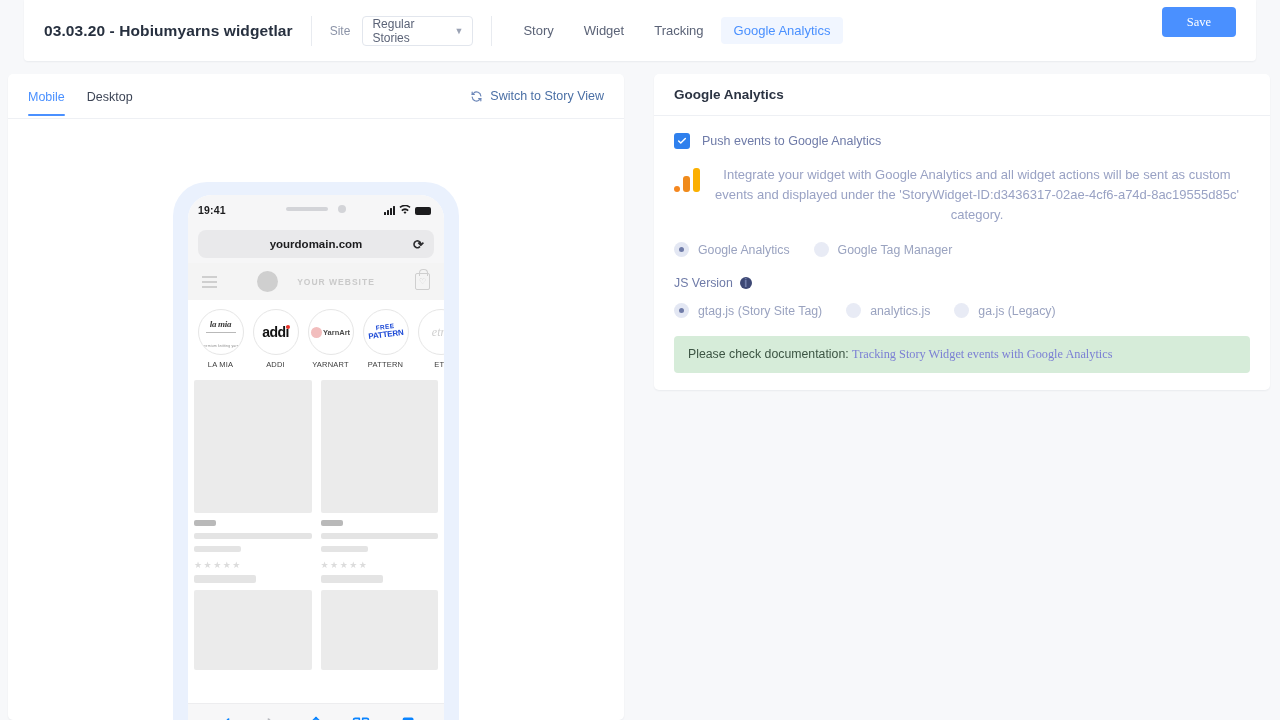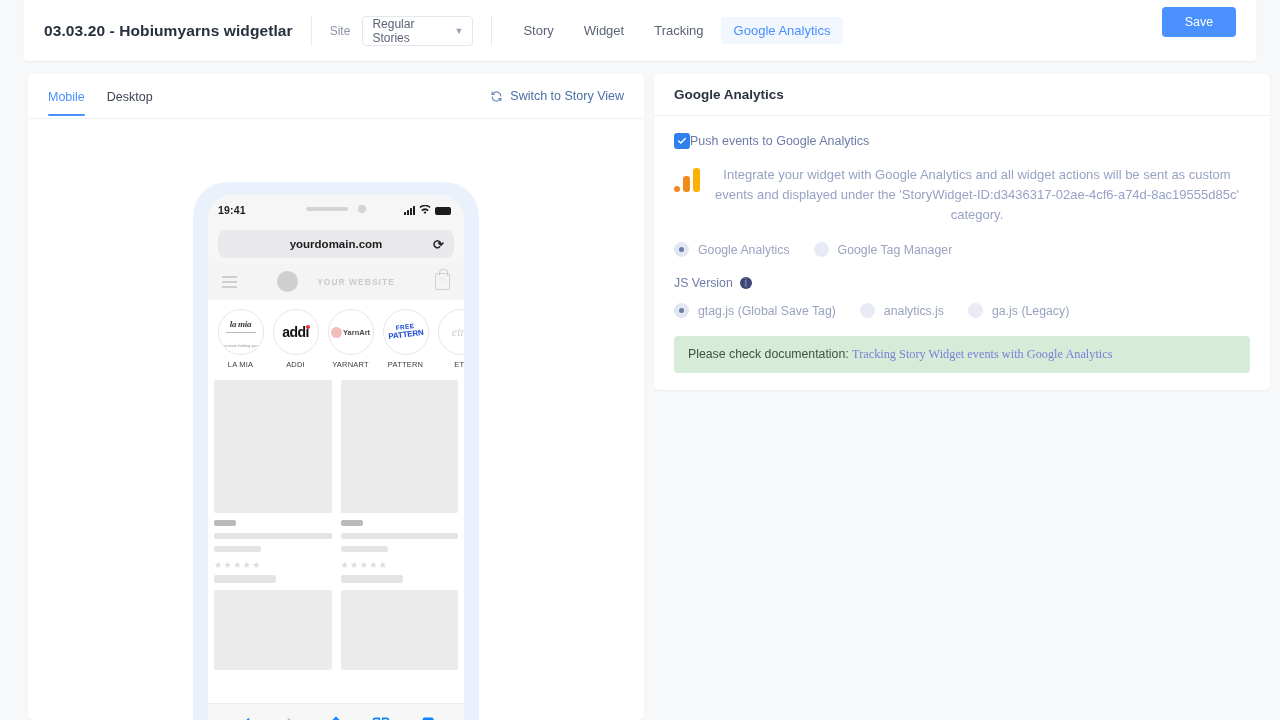--- a/index.html
+++ b/index.html
@@ -34,26 +34,26 @@
   .tabs { display: flex; align-items: center; gap: 4px; }
   .tab {
     font-size: 13px; color: #5b6377; padding: 6px 13px; border-radius: 4px;
     cursor: pointer; white-space: nowrap;
   }
   .tab.active { color: #4a90ff; background: #f1f6ff; }
   .save-btn {
     position: absolute; right: 20px; top: 7px;
     width: 74px; height: 30px; background: #4a90ff; color: #fff;
     border: none; border-radius: 4px; font-size: 12.5px;
-    font-family: Liberation Sans, sans-serif; cursor: pointer;
+    font-family: Liberation Serif, serif; cursor: pointer;
   }
 
   
   .preview-card {
-    position: absolute; left: 28px; top: 74px; width: 616px; height: 646px;
+    position: absolute; left: 8px; top: 74px; width: 616px; height: 646px;
     background: #fff; border-radius: 5px;
     box-shadow: 0 1px 2px rgba(16,30,54,.06);
     overflow: hidden;
   }
   .preview-head {
     height: 45px; border-bottom: 1px solid #eef0f4;
     display: flex; align-items: center; padding: 0 20px;
   }
   .vtab {
     font-size: 12.5px; color: #3d4556; margin-right: 22px;
@@ -182,21 +182,21 @@
     position: absolute; left: 654px; top: 74px; width: 616px; height: 316px;
     background: #fff; border-radius: 5px;
     box-shadow: 0 1px 2px rgba(16,30,54,.06);
   }
   .ga-head {
     height: 42px; border-bottom: 1px solid #eef0f4;
     display: flex; align-items: center; padding: 0 20px;
     font-size: 13.5px; font-weight: 700; color: #2b3342;
   }
   .ga-body { padding: 17px 20px 0; }
-  .chk-row { display: flex; align-items: center; gap: 0; }
+  .chk-row { display: flex; align-items: center; gap: 12px; }
   .chkbox {
     width: 16px; height: 16px; border-radius: 3px; background: #2f80ed;
     display: flex; align-items: center; justify-content: center; cursor: pointer;
   }
   .chkbox svg { width: 10px; height: 10px; color: #fff; }
   .chk-label { font-size: 12.5px; color: #6f7ba8; }
 
   .info-row { display: flex; gap: 13px; margin-top: 16px; align-items: flex-start; }
   .ga-logo { width: 26px; height: 26px; flex: 0 0 26px; position: relative; margin-top: 1px; }
   .ga-logo i { position: absolute; bottom: 0; border-radius: 3px; display: block; }
@@ -441,21 +441,21 @@
     </div>
 
     <div class="jsver">
       <span>JS Version</span>
       <span class="i-badge">i</span>
     </div>
 
     <div class="radio-row" style="margin-top:13px">
       <span class="radio-item">
         <span class="radio sel"></span>
-        <span class="radio-label">gtag.js (Global Save Tag)</span>
+        <span class="radio-label">gtag.js (Story Site Tag)</span>
       </span>
       <span class="radio-item">
         <span class="radio"></span>
         <span class="radio-label">analytics.js</span>
       </span>
       <span class="radio-item">
         <span class="radio"></span>
         <span class="radio-label">ga.js (Legacy)</span>
       </span>
     </div>

